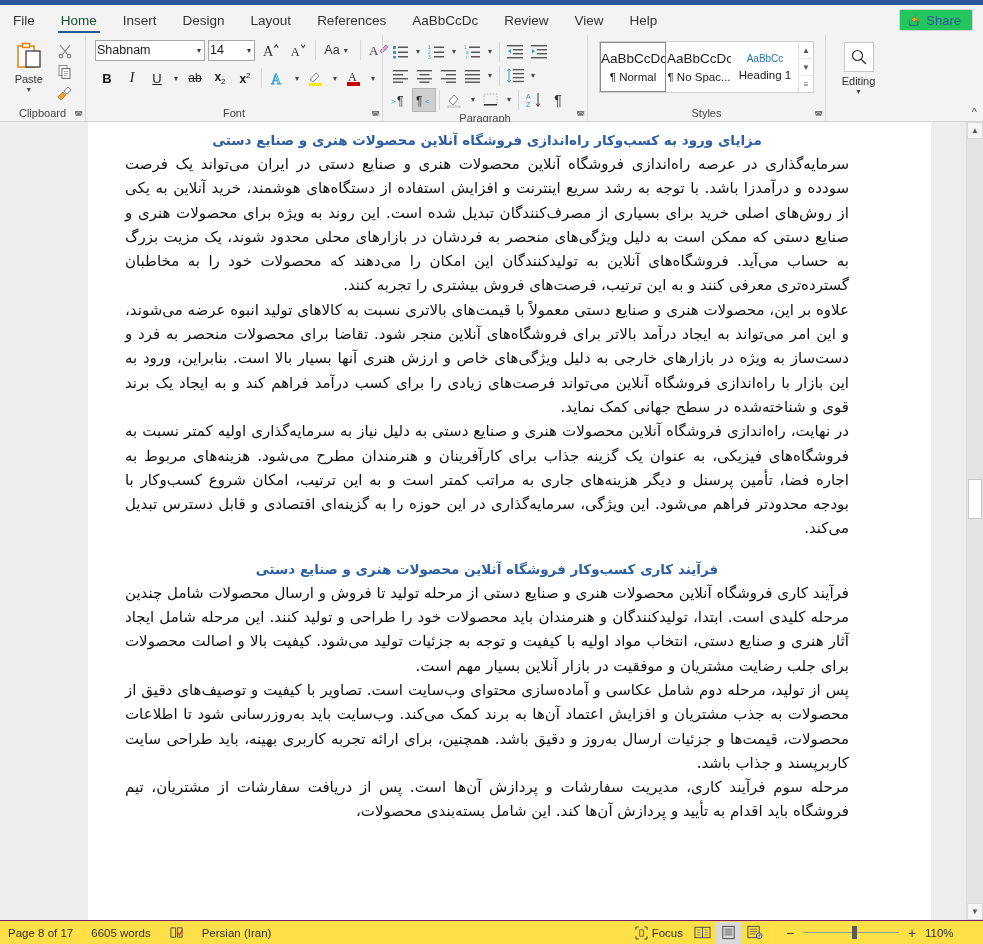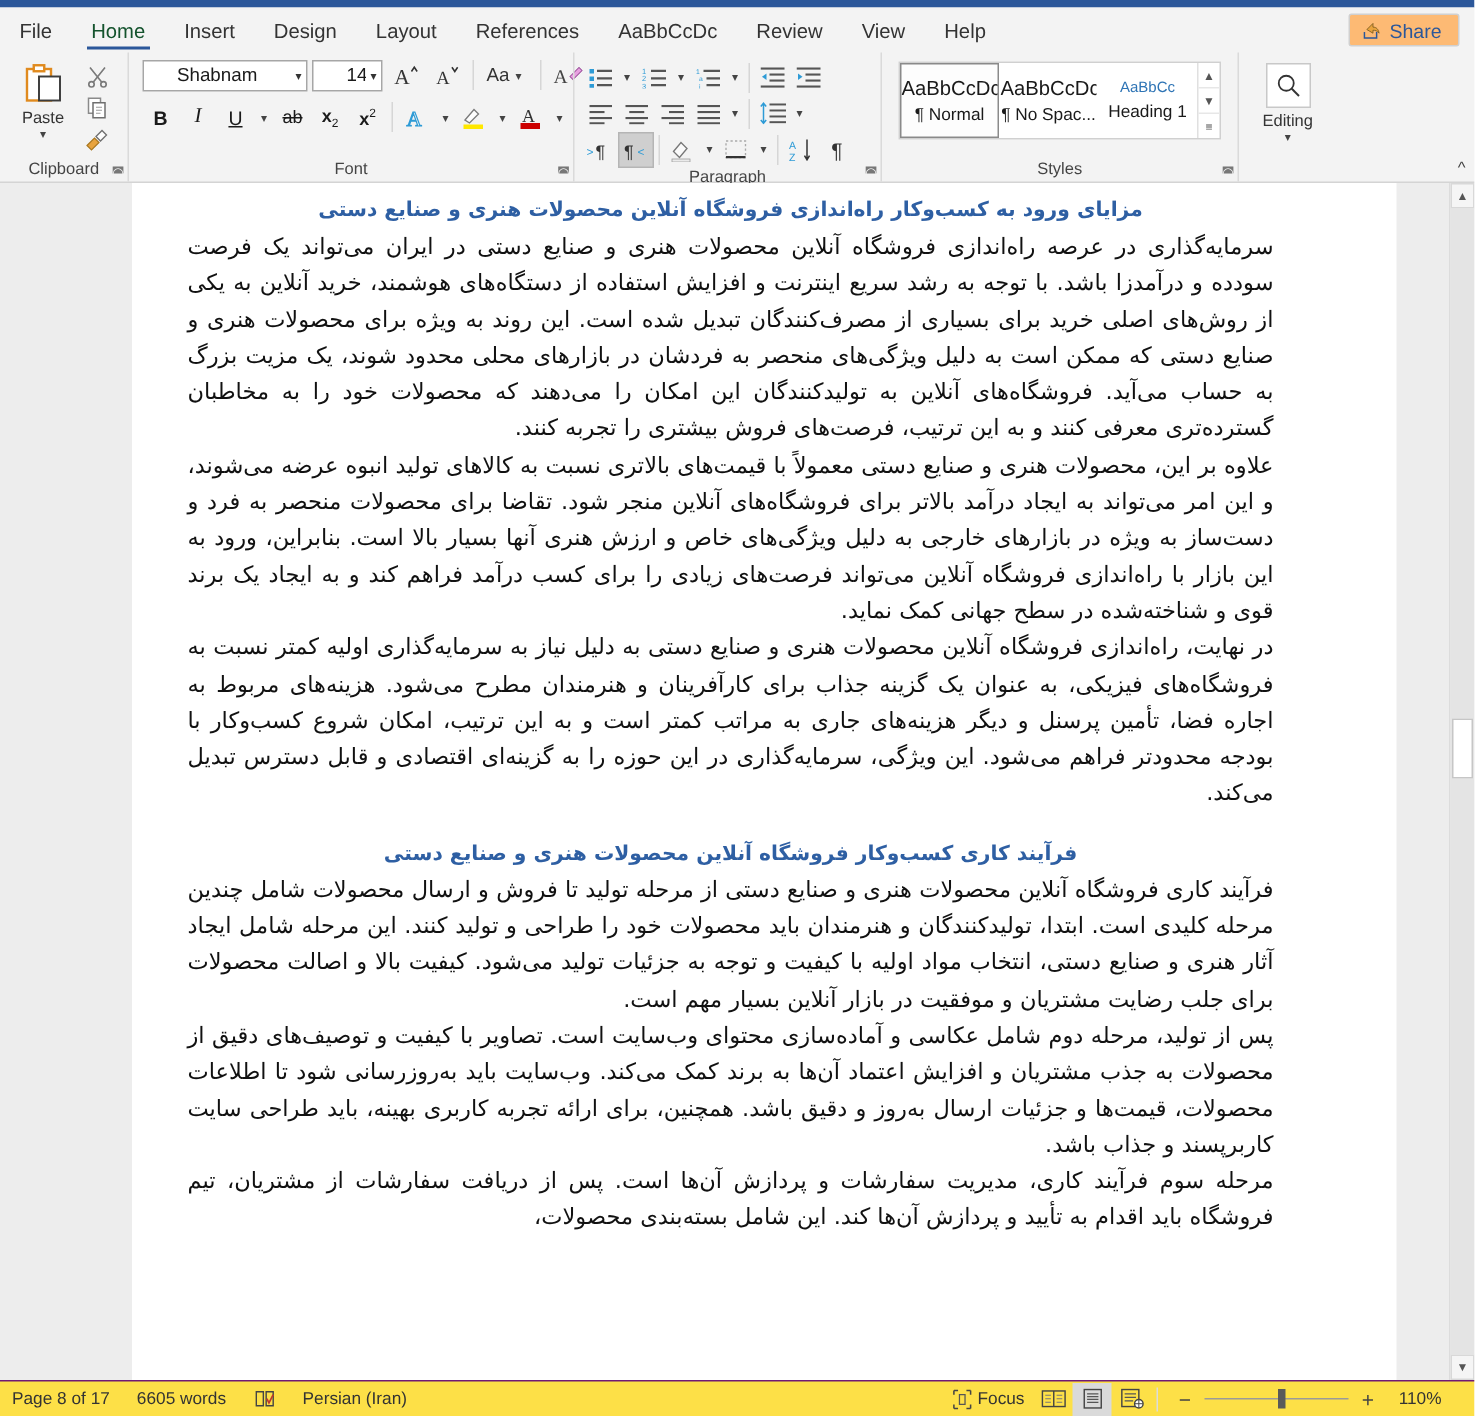--- a/index.html
+++ b/index.html
@@ -53,21 +53,21 @@
     position: absolute;
     left: 10px; right: 10px; bottom: 2px;
     height: 2px;
     background: #2b579a;
   }
   .tabspacer { flex: 1; }
   .share-btn {
     margin: 4px 10px 4px 0;
     padding: 2px 11px 2px 8px;
     border: 1px solid #d0d0d0;
-    background: #fdba74;
+    background: #22c55e;
     display: flex;
     align-items: center;
     gap: 5px;
     font-size: 13px;
     color: #2b579a;
     border-radius: 2px;
   }
 
   
   .ribbon {
@@ -120,21 +120,21 @@
 
   
   .g-font { width: 297px; }
   .fontrow { display: flex; align-items: center; gap: 3px; height: 24px; }
   .fontrow2 { display: flex; align-items: center; gap: 1px; height: 26px; margin-top: 3px; }
   .combo {
     height: 21px;
     border: 1px solid #a6a6a6;
     background: #fff;
     display: flex; align-items: center;
-    padding: 0 3px 0 22px;
+    padding: 0 3px 0 1px;
     font-size: 12.5px; color: #1a1a1a;
   }
   .combo-font { width: 110px; }
   .combo-size { width: 47px; }
   .combo-val { flex: 1; overflow: hidden; white-space: nowrap; }
   .combo-arrow { font-size: 8px; color: #333; padding-left: 3px; }
   .tbtn {
     min-width: 24px; height: 24px;
     display: flex; align-items: center; justify-content: center;
     font-size: 13px; color: #1a1a1a;
@@ -285,21 +285,21 @@
   .sb-viewbtn.active { background: #dadada; }
   .zoomwrap { display: flex; align-items: center; gap: 7px; margin-left: 8px; }
   .zoom-minus, .zoom-plus { font-size: 14px; color: #444; width: 12px; text-align: center;}
   .zoom-track {
     width: 96px; height: 1px; background: #9a9a9a; position: relative;
   }
   .zoom-thumb {
     position: absolute; top: -6px; left: 49px;
     width: 5px; height: 13px; background: #5a5a5a;
   }
-  .zoom-pct { width: 36px; text-align: right; font-size: 11.5px; }
+  .zoom-pct { width: 36px; font-size: 11.5px; }
   .sb-sep { width:1px; height:16px; background:#dcdcdc; margin:0 4px;}
   svg { display: block; }
 </style>
 </head>
 <body>
 
 <div id="app">
 
   <div class="titlestrip"></div>
 

